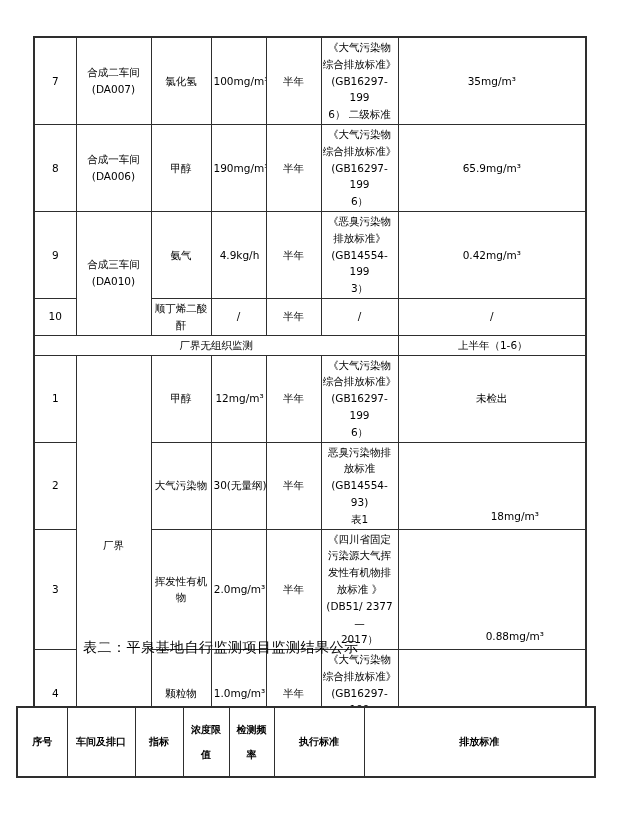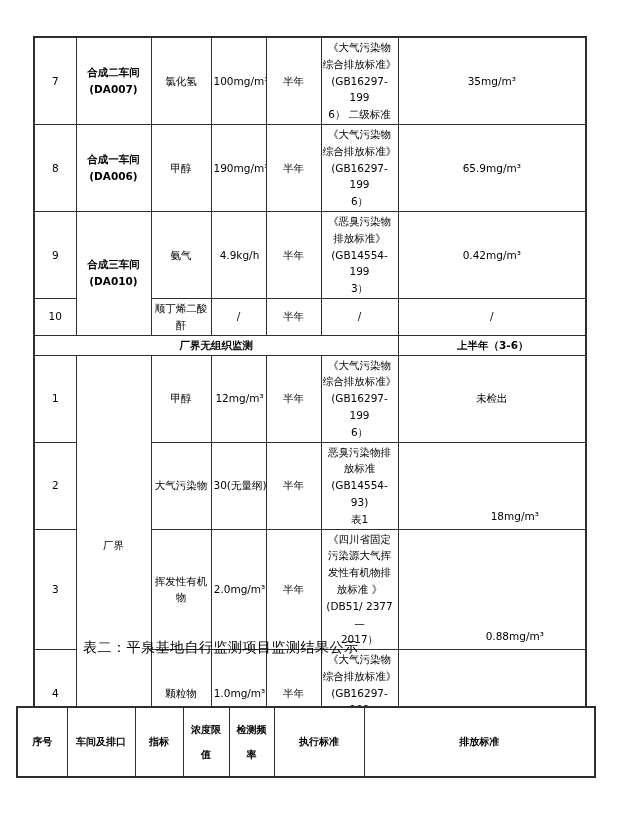--- a/index.html
+++ b/index.html
@@ -28,21 +28,21 @@
     line-height: 1.6;
     white-space: pre-line;
     overflow: hidden;
     padding: 1px 1px;
   }
   #t2 td {
     font-size: 10px;
     font-weight: bold;
     line-height: 2.55;
   }
-  .doc-table td.b { font-weight: bold; }
+  .doc-table td.b { font-weight: normal; }
   .doc-table td.vb { vertical-align: bottom; padding-bottom: 4px; padding-left: 47px; }
   .doc-table td.nw { white-space: nowrap; padding-left: 2px; padding-right: 0; margin-top: 33px; }
   .doc-title {
     position: absolute;
     left: 83px; top: 639px;
     font-size: 14px;
     font-weight: normal;
     letter-spacing: 0.5px;
   }
 </style>
@@ -102,21 +102,21 @@
       <tr style="height: 35px;">
         <td>10</td>
         <td>顺丁烯二酸酐</td>
         <td>/</td>
         <td>半年</td>
         <td>/</td>
         <td>/</td>
       </tr>
       <tr style="height: 20px;">
         <td colspan="6" class="b">厂界无组织监测</td>
-        <td class="b nw">上半年（3-6）</td>
+        <td class="b nw">上半年（1-6）</td>
       </tr>
       <tr style="height: 74px;">
         <td>1</td>
         <td rowspan="4">厂界</td>
         <td>甲醇</td>
         <td class="nw">12mg/m³</td>
         <td>半年</td>
         <td>《大气污染物
 综合排放标准》
 (GB16297-199

